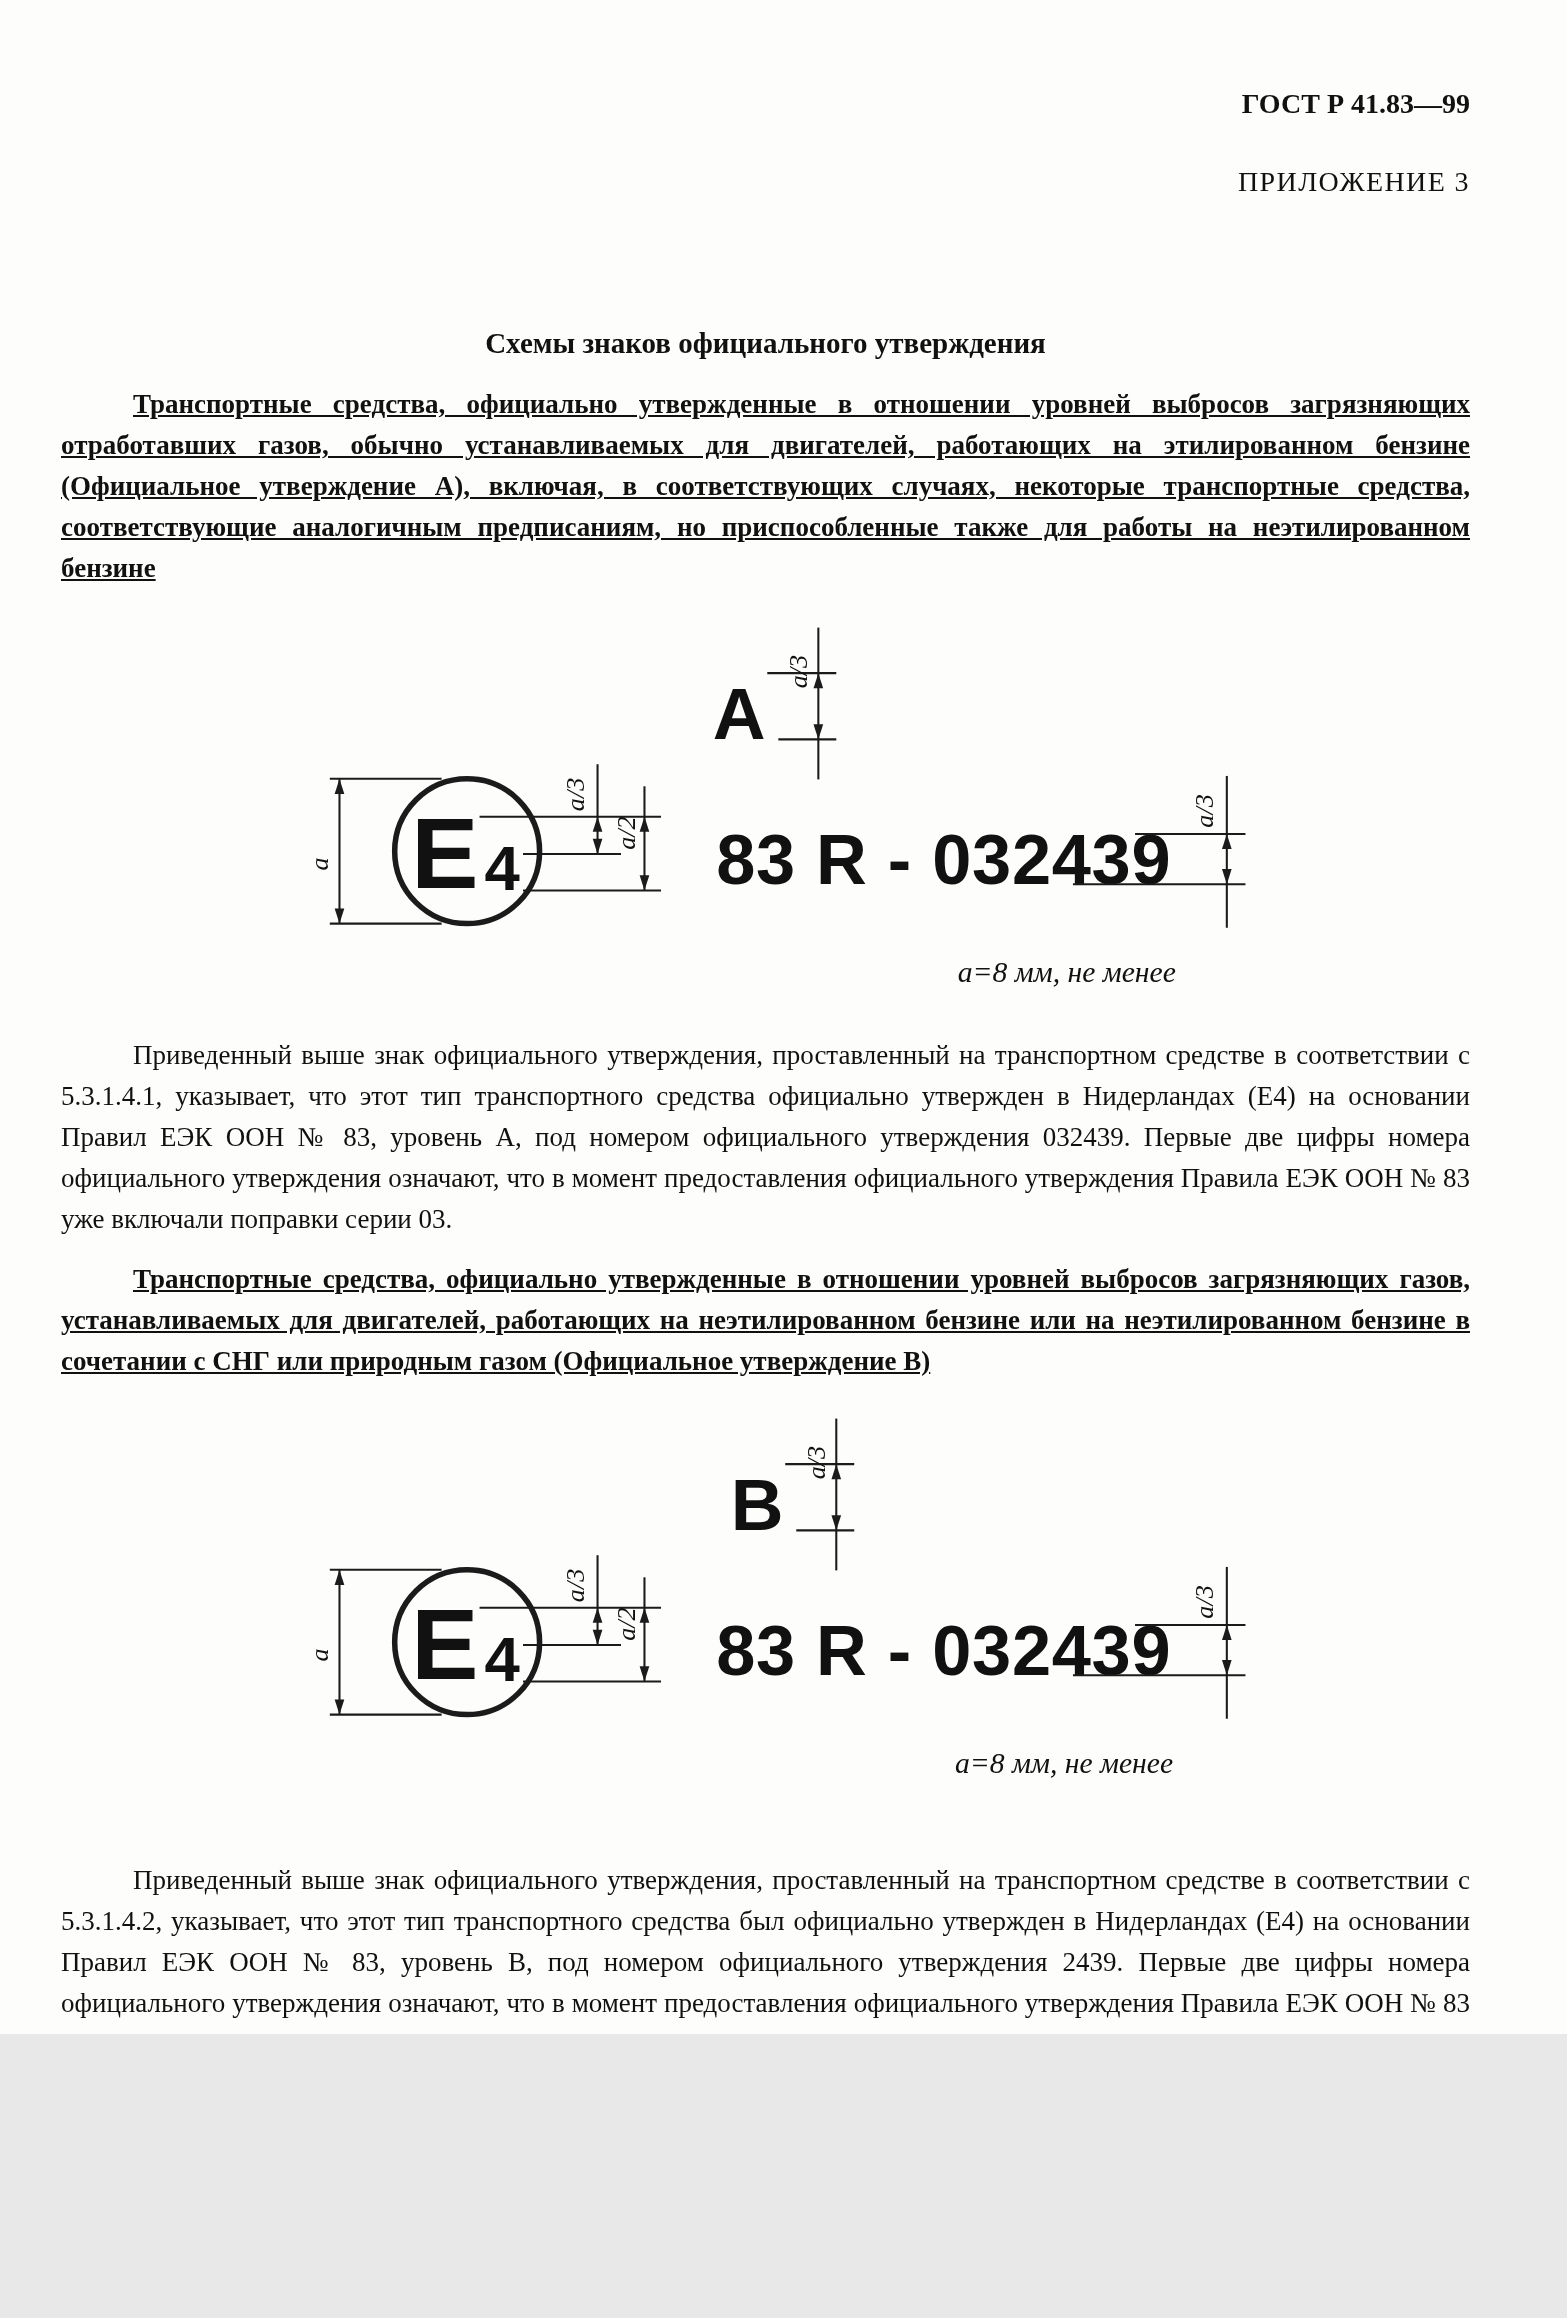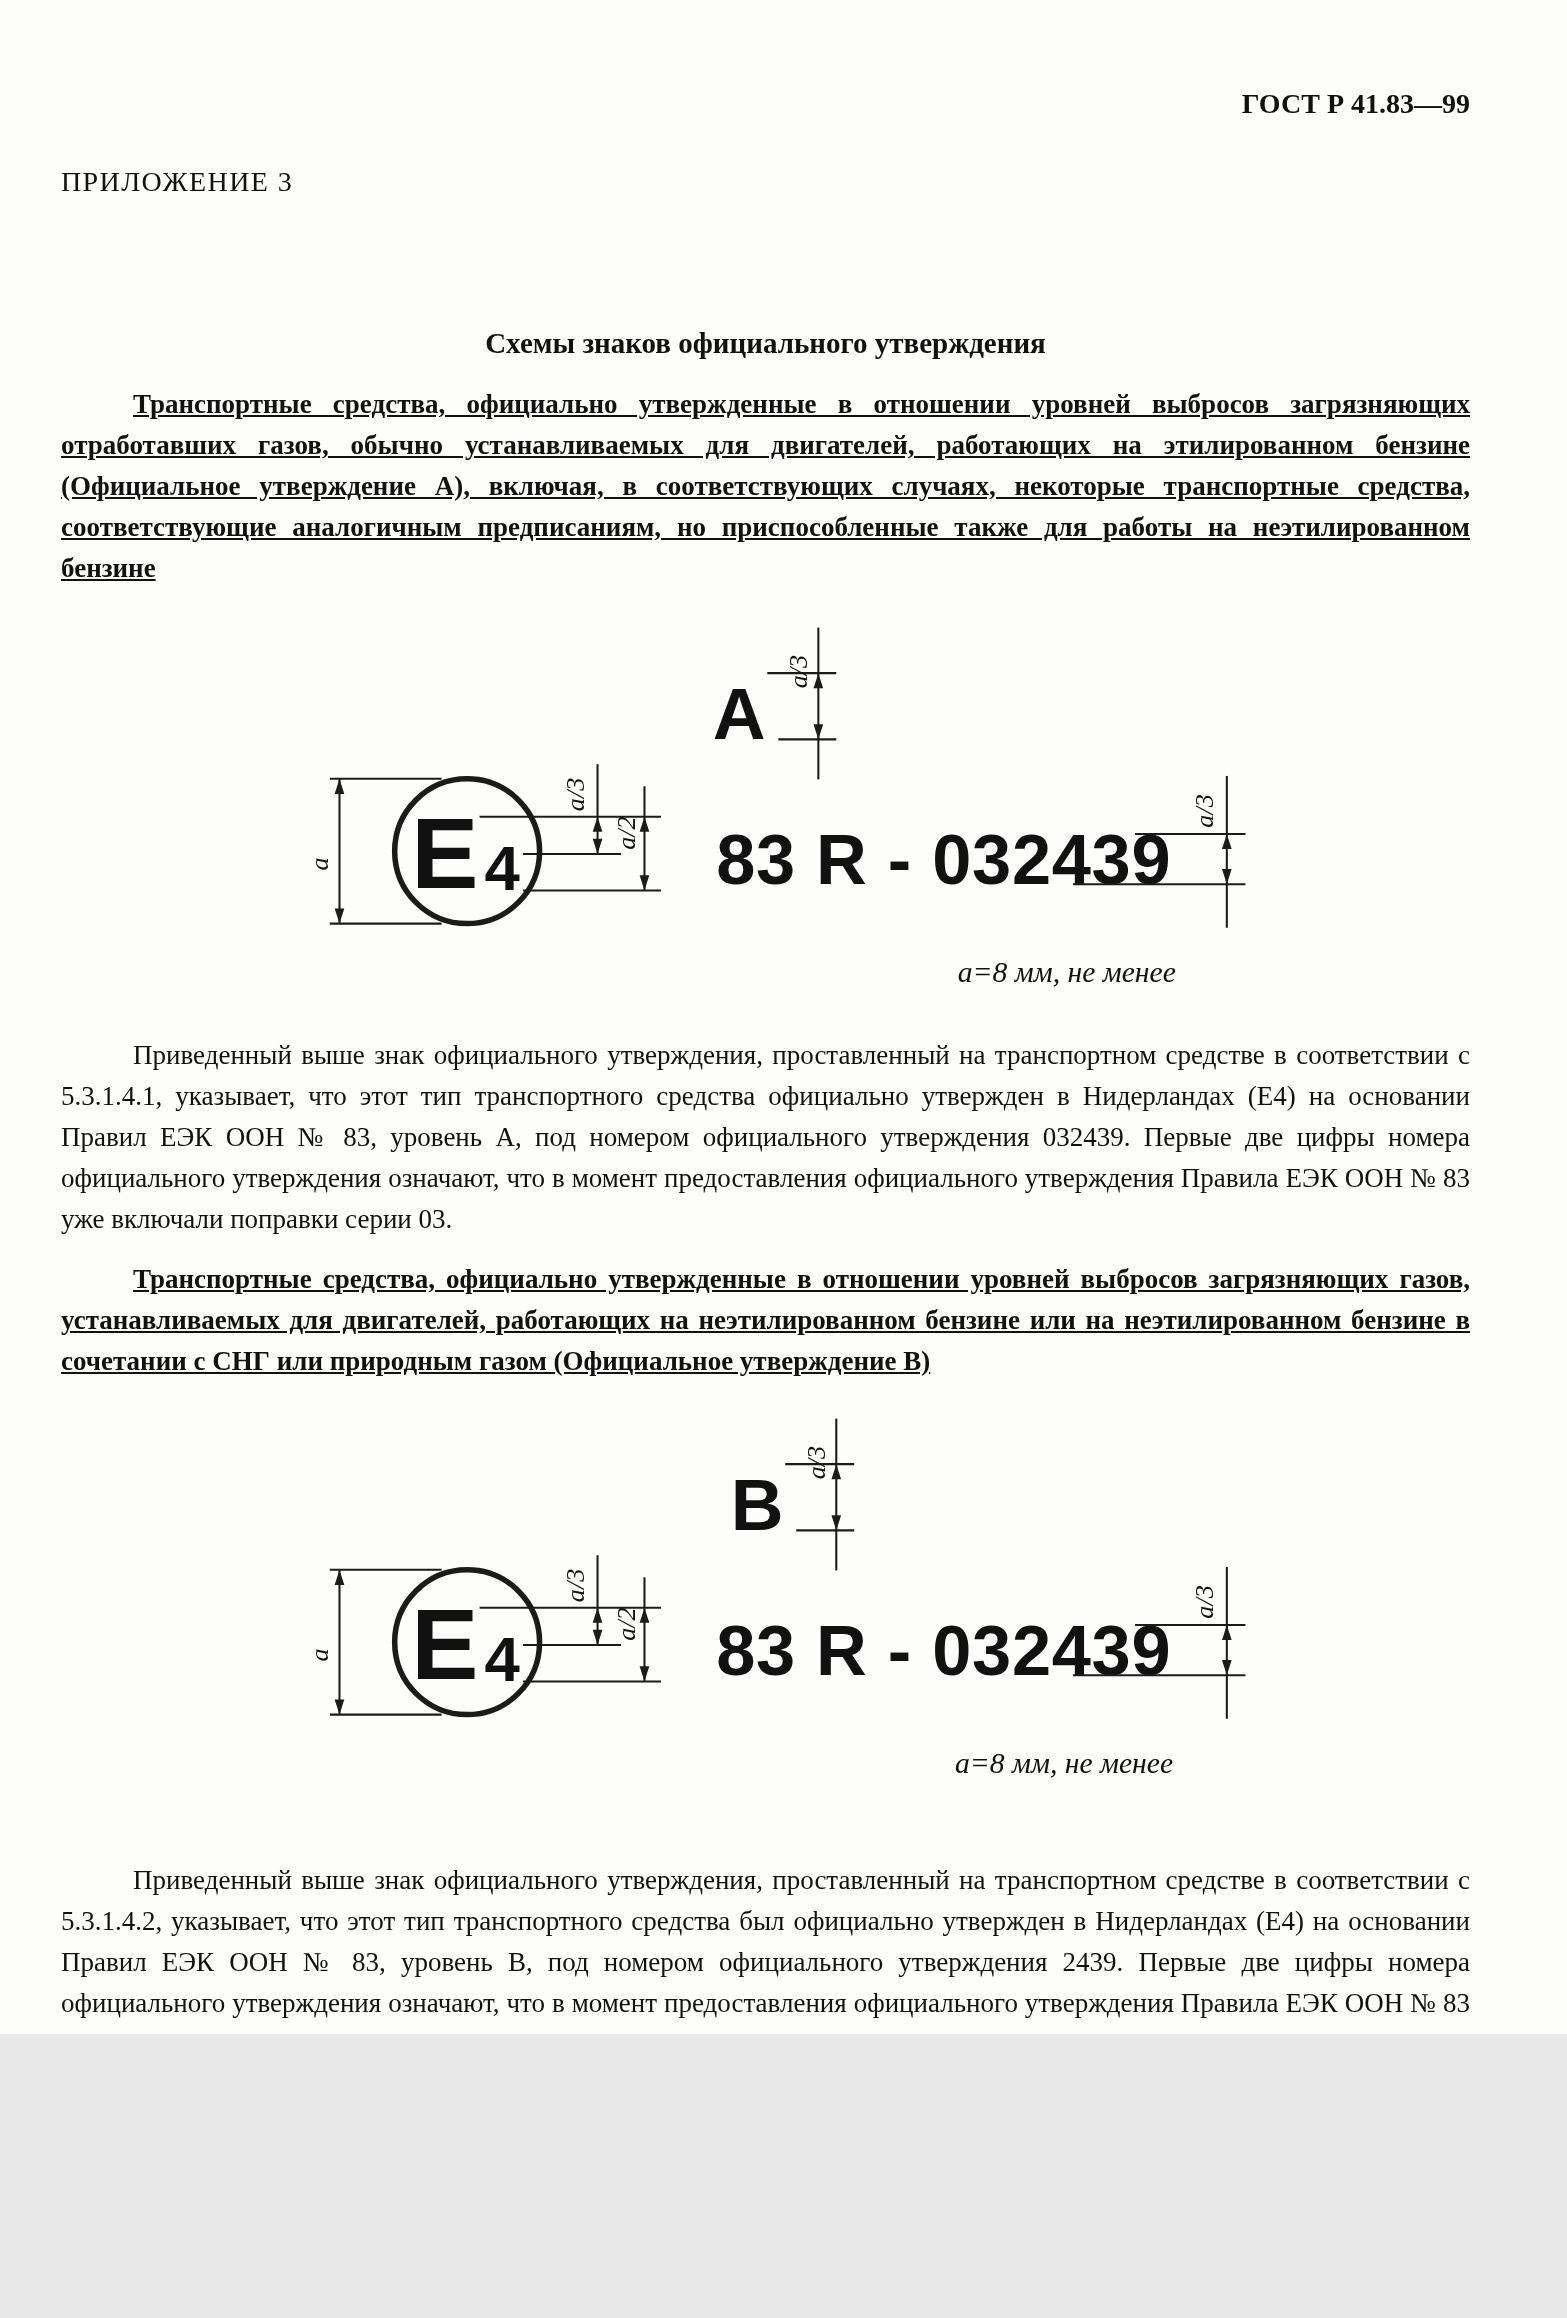--- a/index.html
+++ b/index.html
@@ -13,21 +13,21 @@
     overflow:hidden;
   }
   .abs{position:absolute;}
   .doc-header{
     top:88px;right:97px;
     font-weight:bold;font-size:28px;
     text-align:right;
   }
   .app-title{
     top:166px;left:61px;width:1409px;
-    text-align:left;font-size:28px;letter-spacing:1.4px;
+    text-align:right;font-size:28px;letter-spacing:1.4px;
   }
   .app-subtitle{
     top:204px;left:61px;width:1409px;
     text-align:center;font-size:26px;
   }
   .section-heading{
     top:327px;left:61px;width:1409px;
     text-align:center;font-size:29px;font-weight:bold;
   }
   .body-par{

